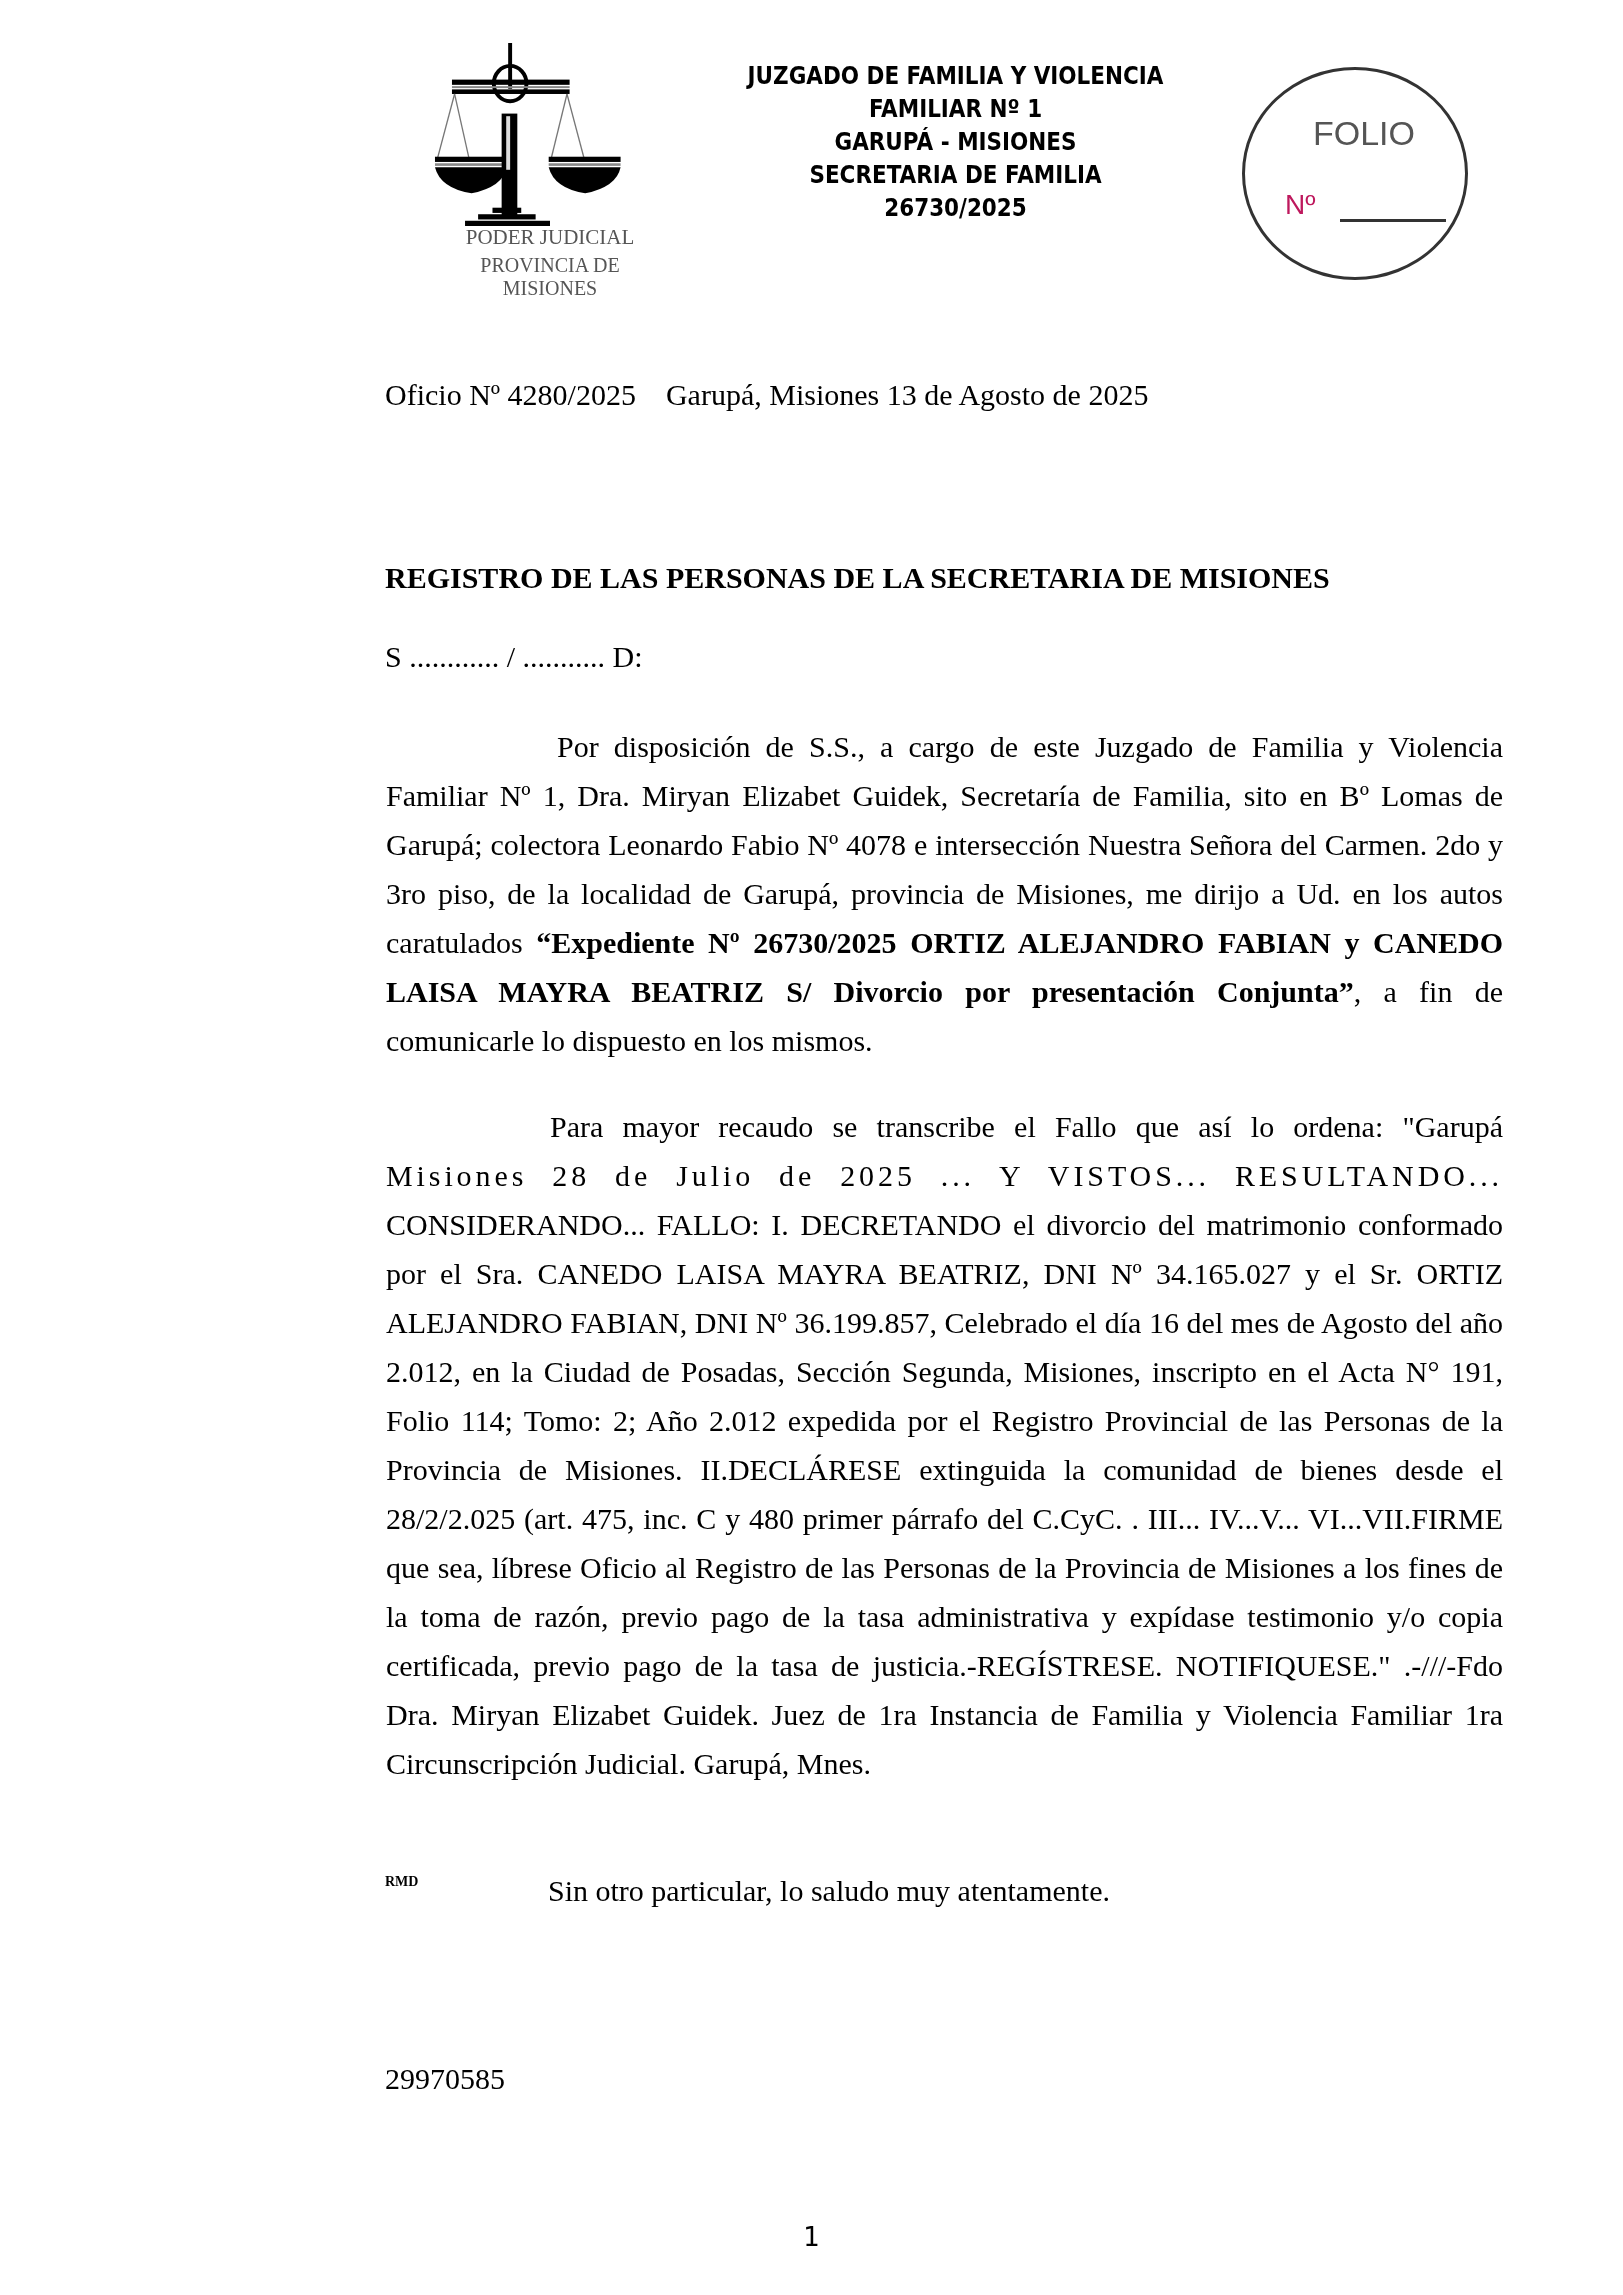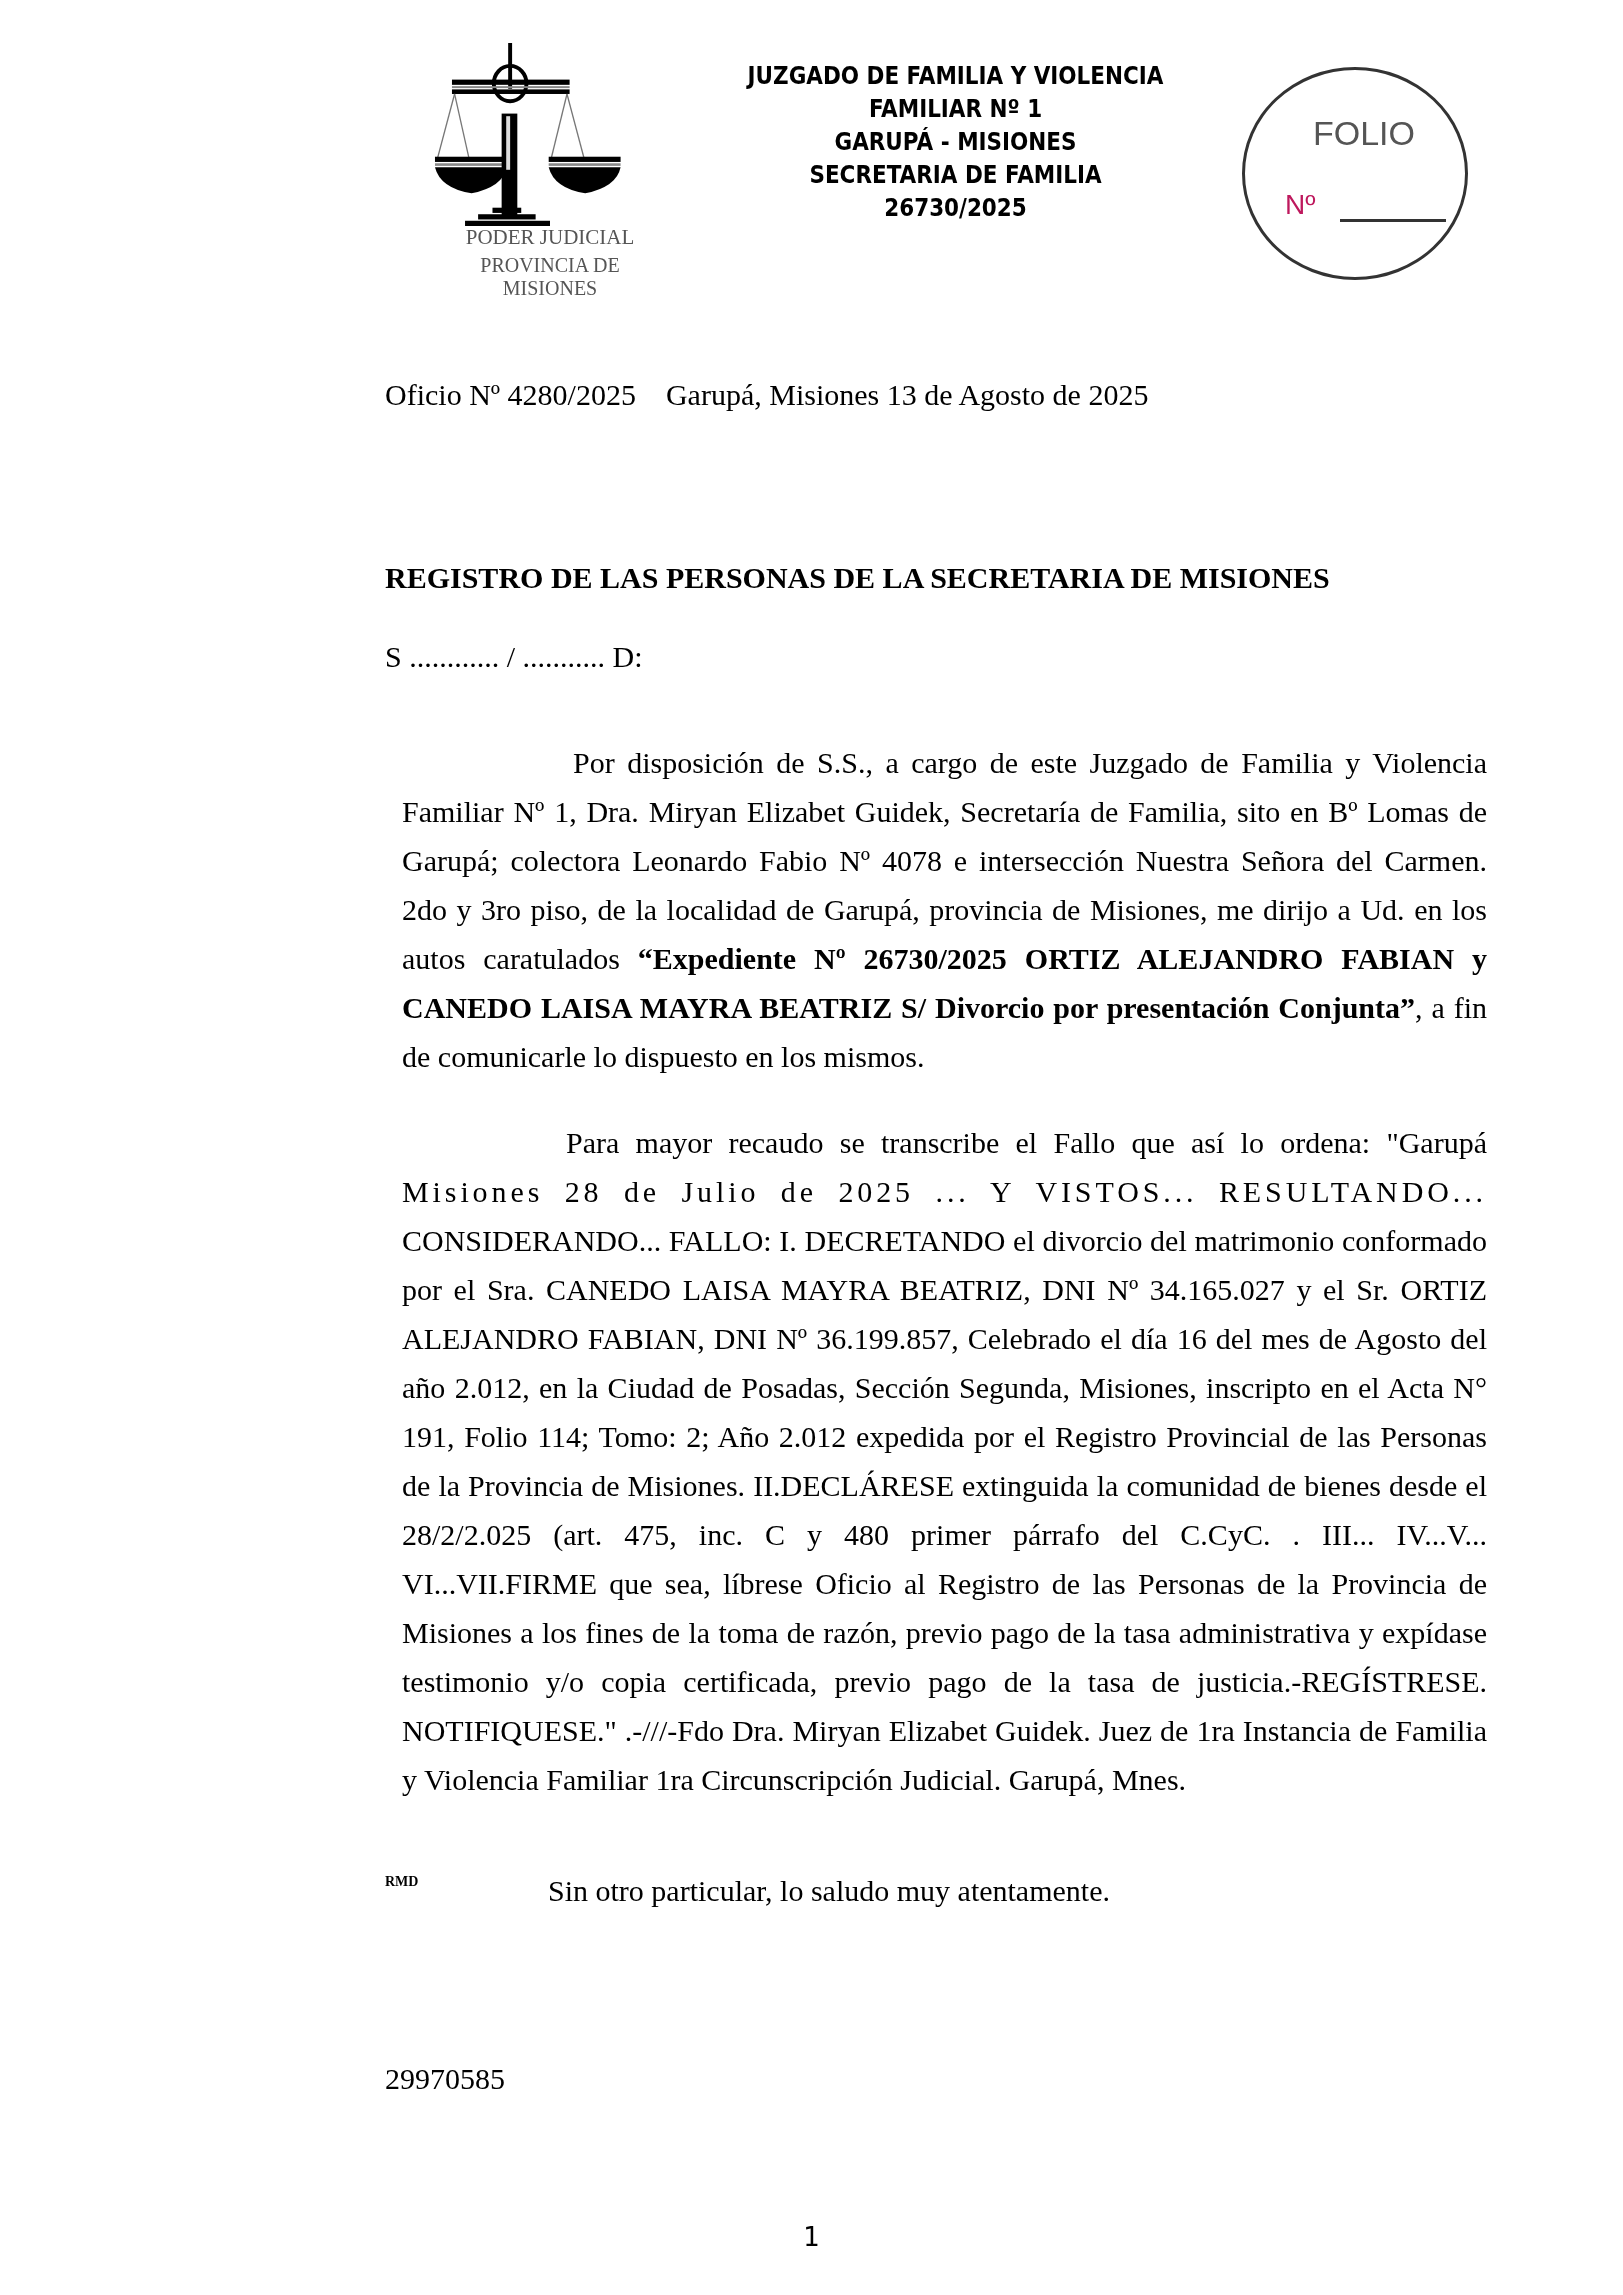--- a/index.html
+++ b/index.html
@@ -20,21 +20,21 @@
     #folio-stamp .ring { position: absolute; left: 0; top: 0; width: 226px; height: 213px; border: 3.3px solid #333; border-radius: 50%; box-sizing: border-box; }
     #folio-stamp .folio-title { position: absolute; left: 71px; top: 47px; font-size: 34px; color: #555; font-family: "Liberation Sans", sans-serif; }
     #folio-stamp .folio-no { position: absolute; left: 43px; top: 122px; font-size: 28px; color: #be185d; font-family: "Liberation Sans", sans-serif; }
     #folio-stamp .folio-line { position: absolute; left: 98px; top: 152px; width: 106px; height: 2.6px; background: #333; }
 
     .doc { position: absolute; left: 385px; width: 1119px; font-size: 30px; }
     #oficio-line { top: 372px; white-space: pre; margin-top: 6px; }
     #recipient { top: 561px; font-weight: bold; }
     #salutation { top: 640px; }
     .para { text-align: justify; line-height: 49px; }
-    .para p { margin: 17px; text-indent: 171px; }
+    .para p { margin: 1px; text-indent: 171px; }
     #para-1 { top: 721px; }
     #para-2 { top: 1101px; }
     #para-2 p { text-indent: 164px; }
     #closing { top: 1874px; left: 548px; width: auto; }
     #initials { top: 1874px; font-size: 14px; font-weight: bold; }
     #reference { top: 2051px; margin-top: 11px; }
     #page-number { position: absolute; top: 2222px; left: 0; width: 100%; text-align: center; font-size: 26px; }
     .spaced { letter-spacing: 3.9px; word-spacing: 6.5px; }
   </style>
 </head>

